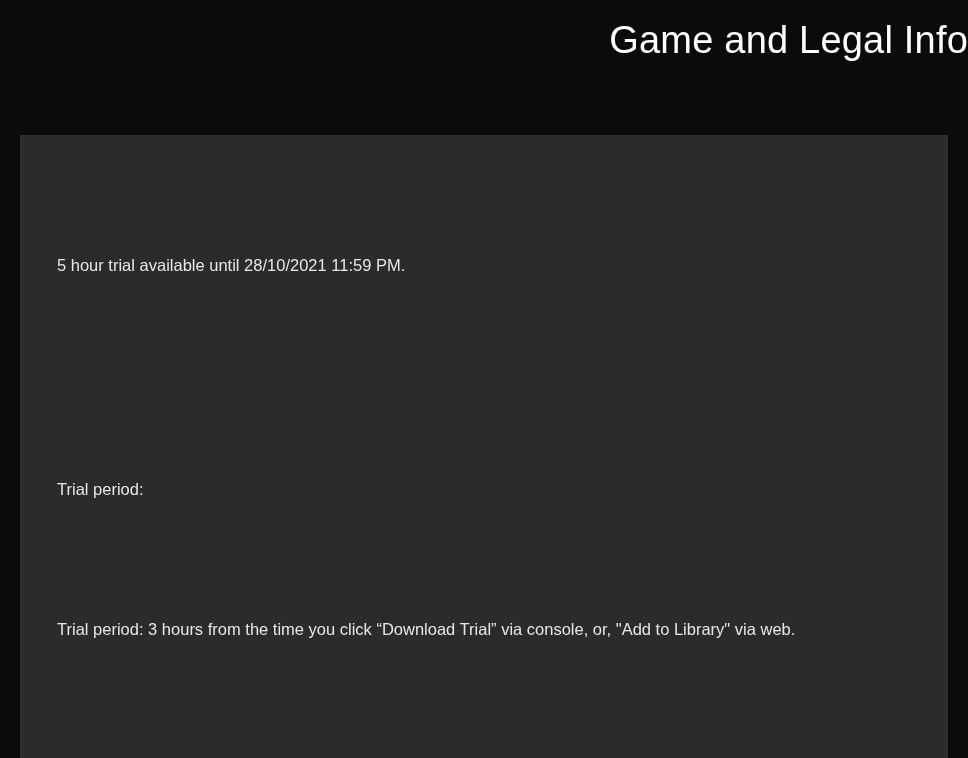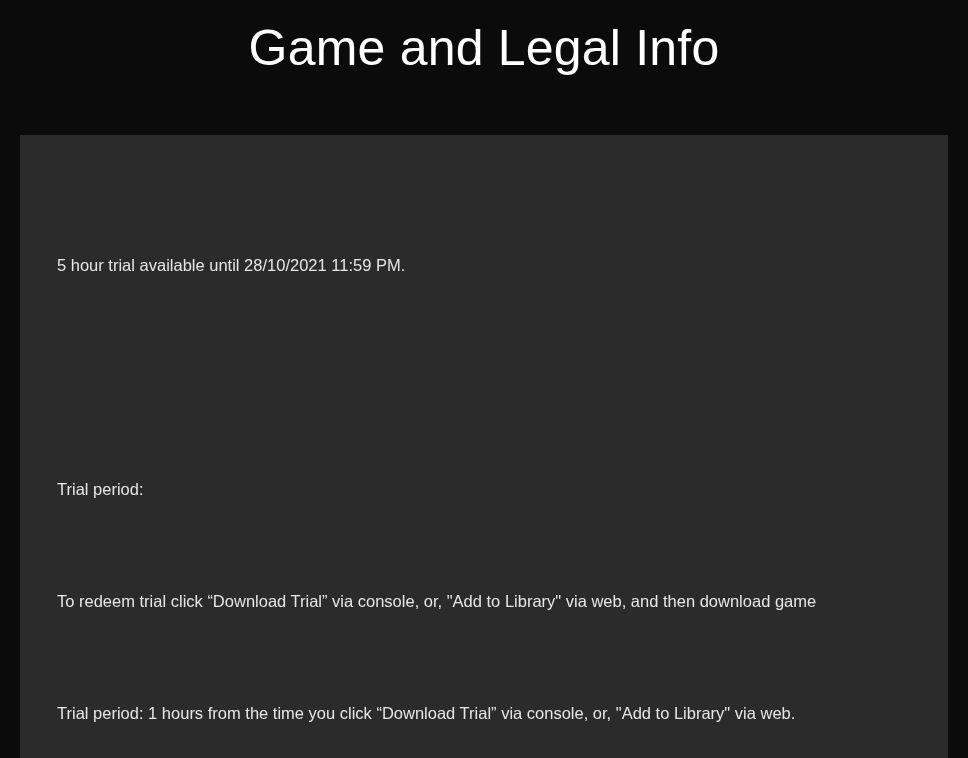--- a/index.html
+++ b/index.html
@@ -15,22 +15,22 @@
     color: #e9e9e9;
   }
   .page {
     position: relative;
     width: 968px;
     height: 758px;
     background: #0b0b0b;
     box-sizing: border-box;
   }
   .page-title {
-    text-align: center;
-    font-size: 50px;
+    text-align: right;
+    font-size: 38px;
     font-weight: 400;
     color: #ffffff;
     letter-spacing: 0.2px;
     padding-top: 18px;
     padding-bottom: 0;
     margin: 0;
     line-height: 1.2;
   }
   .content-panel {
     position: absolute;
@@ -67,23 +67,22 @@
 
   <div class="content-panel">
     <div class="body-text">
 
       <p class="para">5 hour trial available until 28/10/2021 11:59 PM.</p>
 
       <div class="block-gap-small"></div>
 
       <p class="para">Trial period:</p>
 
-      <p class="para">To redeem trial click “Download Trial” via console, or, "Add to Library" via web, and then download game</p>
 
-      <p class="para">Trial period: 1 hours from the time you click “Download Trial” via console, or, "Add to Library" via web.</p>
+      <p class="para">Trial period: 3 hours from the time you click “Download Trial” via console, or, "Add to Library" via web.</p>
 
       
 
       
 
       
 
       
 
       

